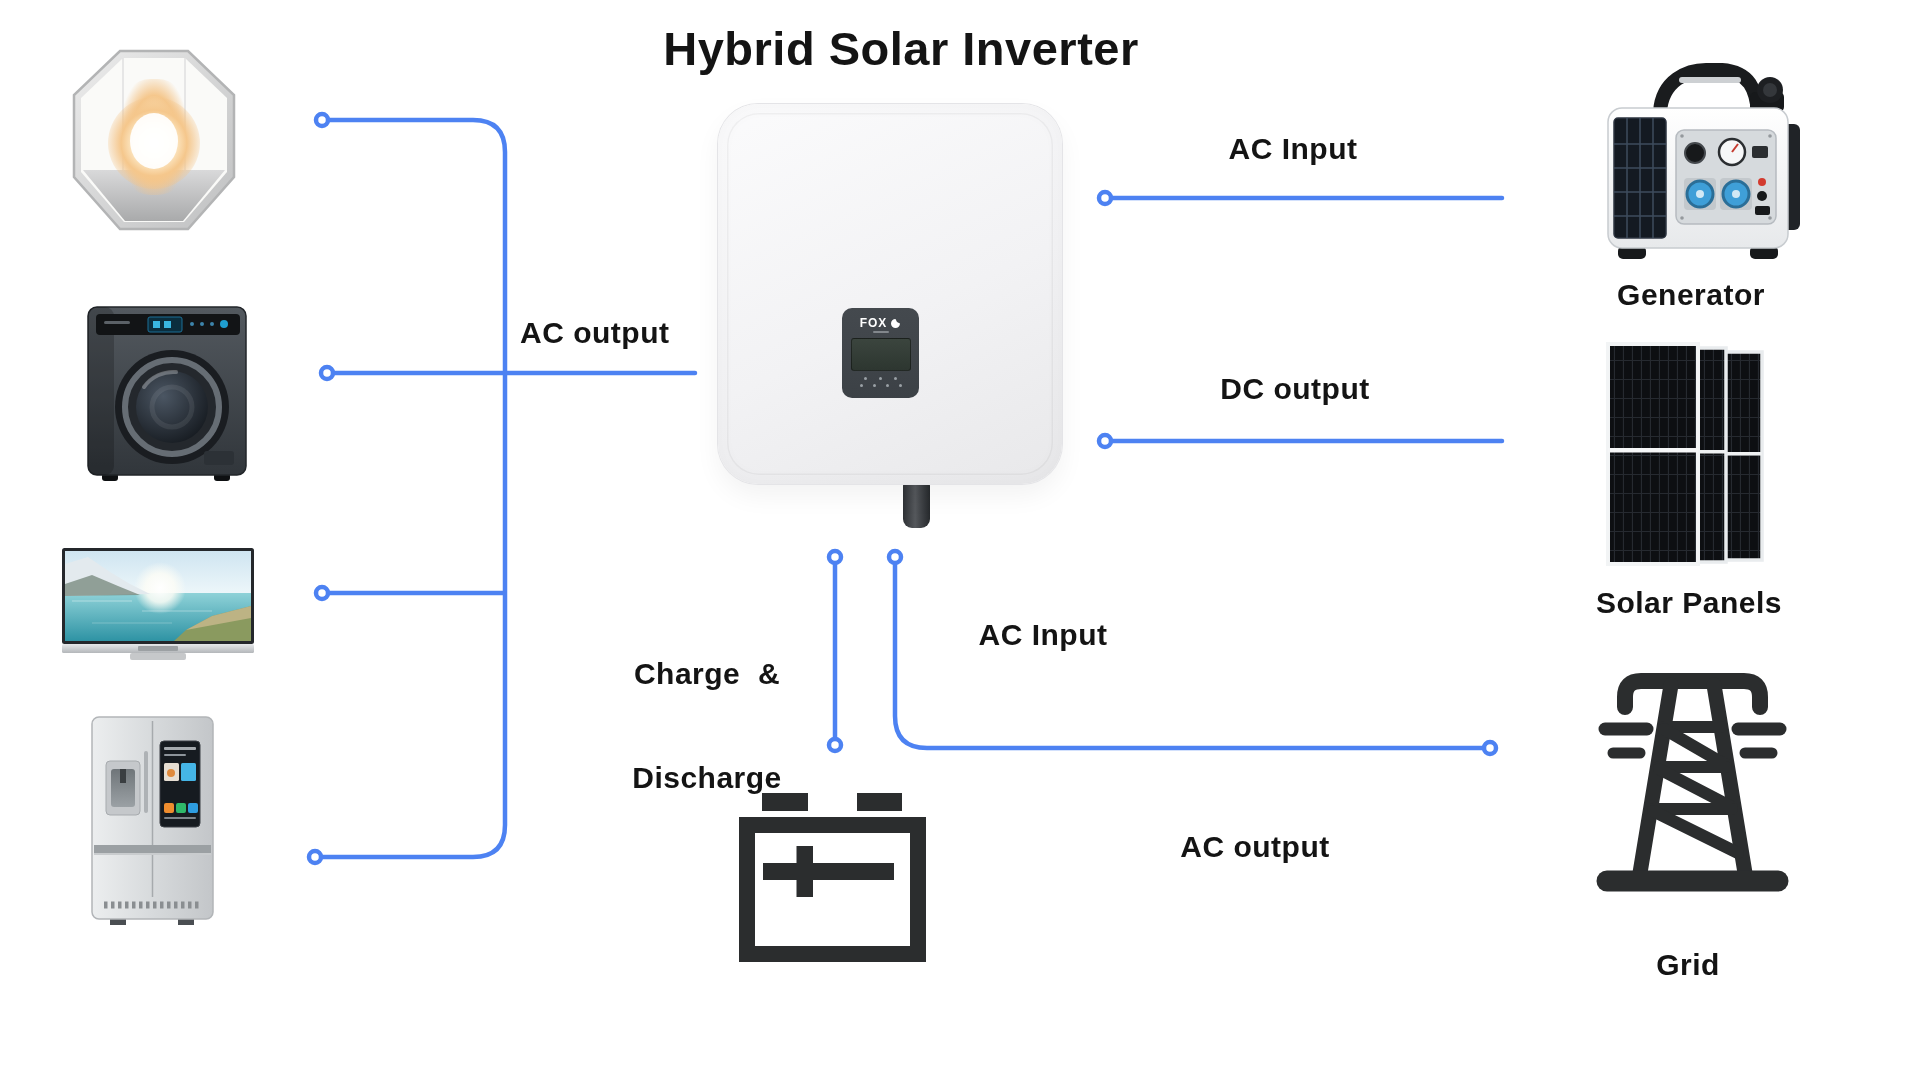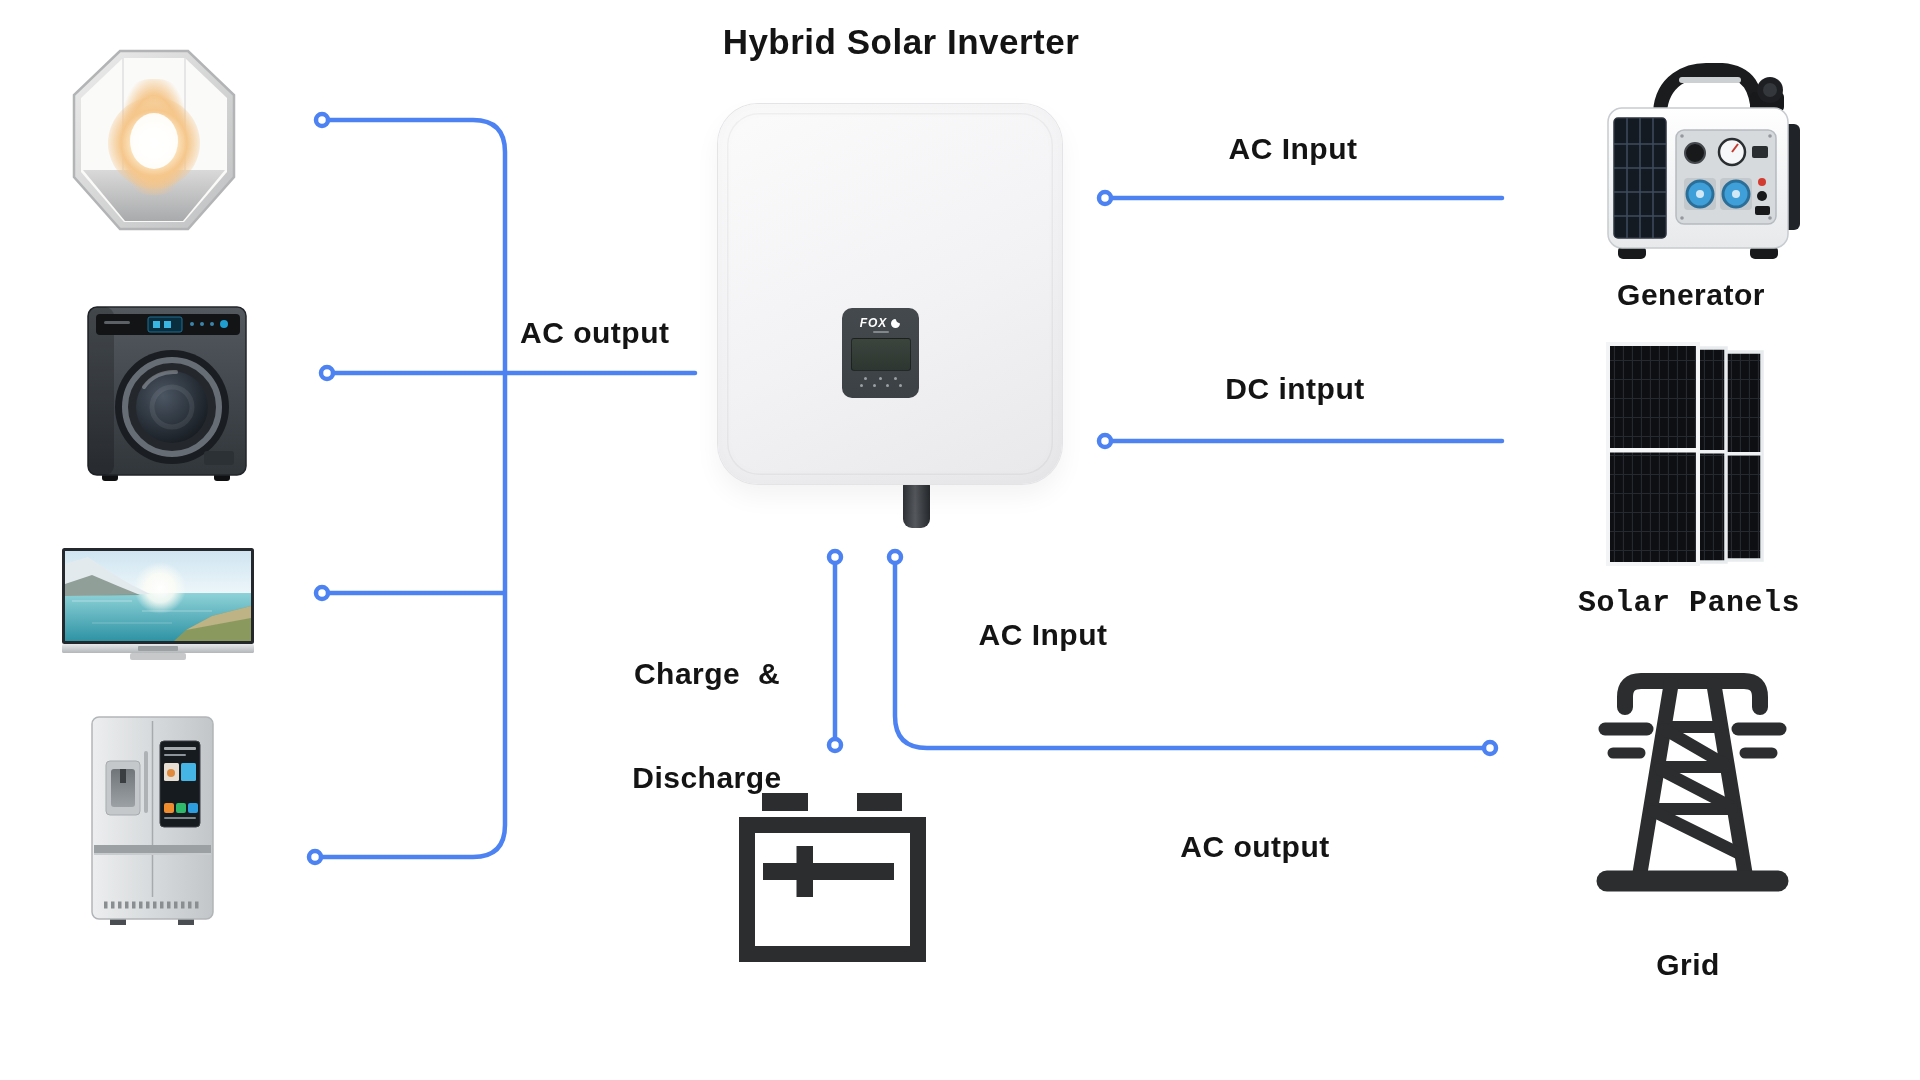--- a/index.html
+++ b/index.html
@@ -12,31 +12,30 @@
   .stage{
     position:relative;width:1920px;height:1080px;overflow:hidden;
     background:var(--background);
     font-family:"Liberation Sans","DejaVu Sans",sans-serif;
   }
   .lbl{
     position:absolute;font-weight:700;font-size:30px;line-height:1.15;
     color:var(--text-dark);white-space:pre;letter-spacing:.5px;
   }
   .center{transform:translateX(-50%);text-align:center;}
-  .title{font-size:35px;}
+  .title{font-size:47px;}
   .abs{position:absolute;}
   .wires{position:absolute;left:0;top:0;}
   .wire{stroke:var(--accent-blue);fill:none;stroke-width:4.5;stroke-linecap:round;}
   .ring{fill:#ffffff;stroke:var(--accent-blue);stroke-width:4.5;}
   
   .inverter{
     position:absolute;left:718px;top:104px;width:344px;height:380px;border-radius:40px;
     background:linear-gradient(155deg,#fbfbfc 0%,#f2f2f4 55%,#e8e8ea 100%);
     box-shadow:0 0 0 1px #e4e4e7, inset 0 0 22px rgba(0,0,0,.03), 0 12px 26px rgba(0,0,0,.05);
-    font-style:italic;
   }
   .inverter::after{
     content:"";position:absolute;inset:9px;border-radius:32px;
     box-shadow:inset 0 0 0 1.5px rgba(0,0,0,.045);
   }
   .inv-stub{
     position:absolute;left:903px;top:482px;width:27px;height:46px;
     border-radius:4px 4px 9px 9px;
     background:linear-gradient(90deg,#2e3135 0%,#55585c 45%,#3a3d41 75%,#26292c 100%);
   }
@@ -77,29 +76,29 @@
     <circle class="ring" cx="1105" cy="441" r="6"></circle>
     <circle class="ring" cx="835" cy="557" r="6"></circle>
     <circle class="ring" cx="835" cy="745" r="6"></circle>
     <circle class="ring" cx="895" cy="557" r="6"></circle>
     <circle class="ring" cx="1490" cy="748" r="6"></circle>
   </svg>
 
   <div class="lbl center title" style="left:901px;top:22px;">Hybrid Solar Inverter</div>
   <div class="lbl" style="left:520px;top:316px;">AC output</div>
   <div class="lbl center" style="left:1293px;top:132px;">AC Input</div>
-  <div class="lbl center" style="left:1295px;top:372px;">DC intput</div>
+  <div class="lbl center" style="left:1295px;top:372px;">DC output</div>
   <div class="lbl center" style="left:707px;top:588px;">
     <div>Charge  &amp;</div>
     <div>Discharge</div>
   </div>
   <div class="lbl center" style="left:1043px;top:618px;">AC Input</div>
   <div class="lbl center" style="left:1255px;top:830px;">AC output</div>
   <div class="lbl center" style="left:1691px;top:278px;">Generator</div>
-  <div class="lbl center" style="left:1689px;top:586px;font-family:Liberation Mono, monospace;">Solar Panels</div>
+  <div class="lbl center" style="left:1689px;top:586px;">Solar Panels</div>
   <div class="lbl center" style="left:1688px;top:948px;text-align:center;">Grid</div>
 
   <div class="inv-stub"></div>
   <div class="inverter">
     <div class="inv-panel">
       <div class="brand">
         <span>FOX</span>
         <svg width="11" height="11" viewBox="0 0 11 11">
           <path d="M5.5 1 A4.5 4.5 0 1 0 10 5.5 L7 4 Z" fill="#ffffff"></path>
         </svg>

